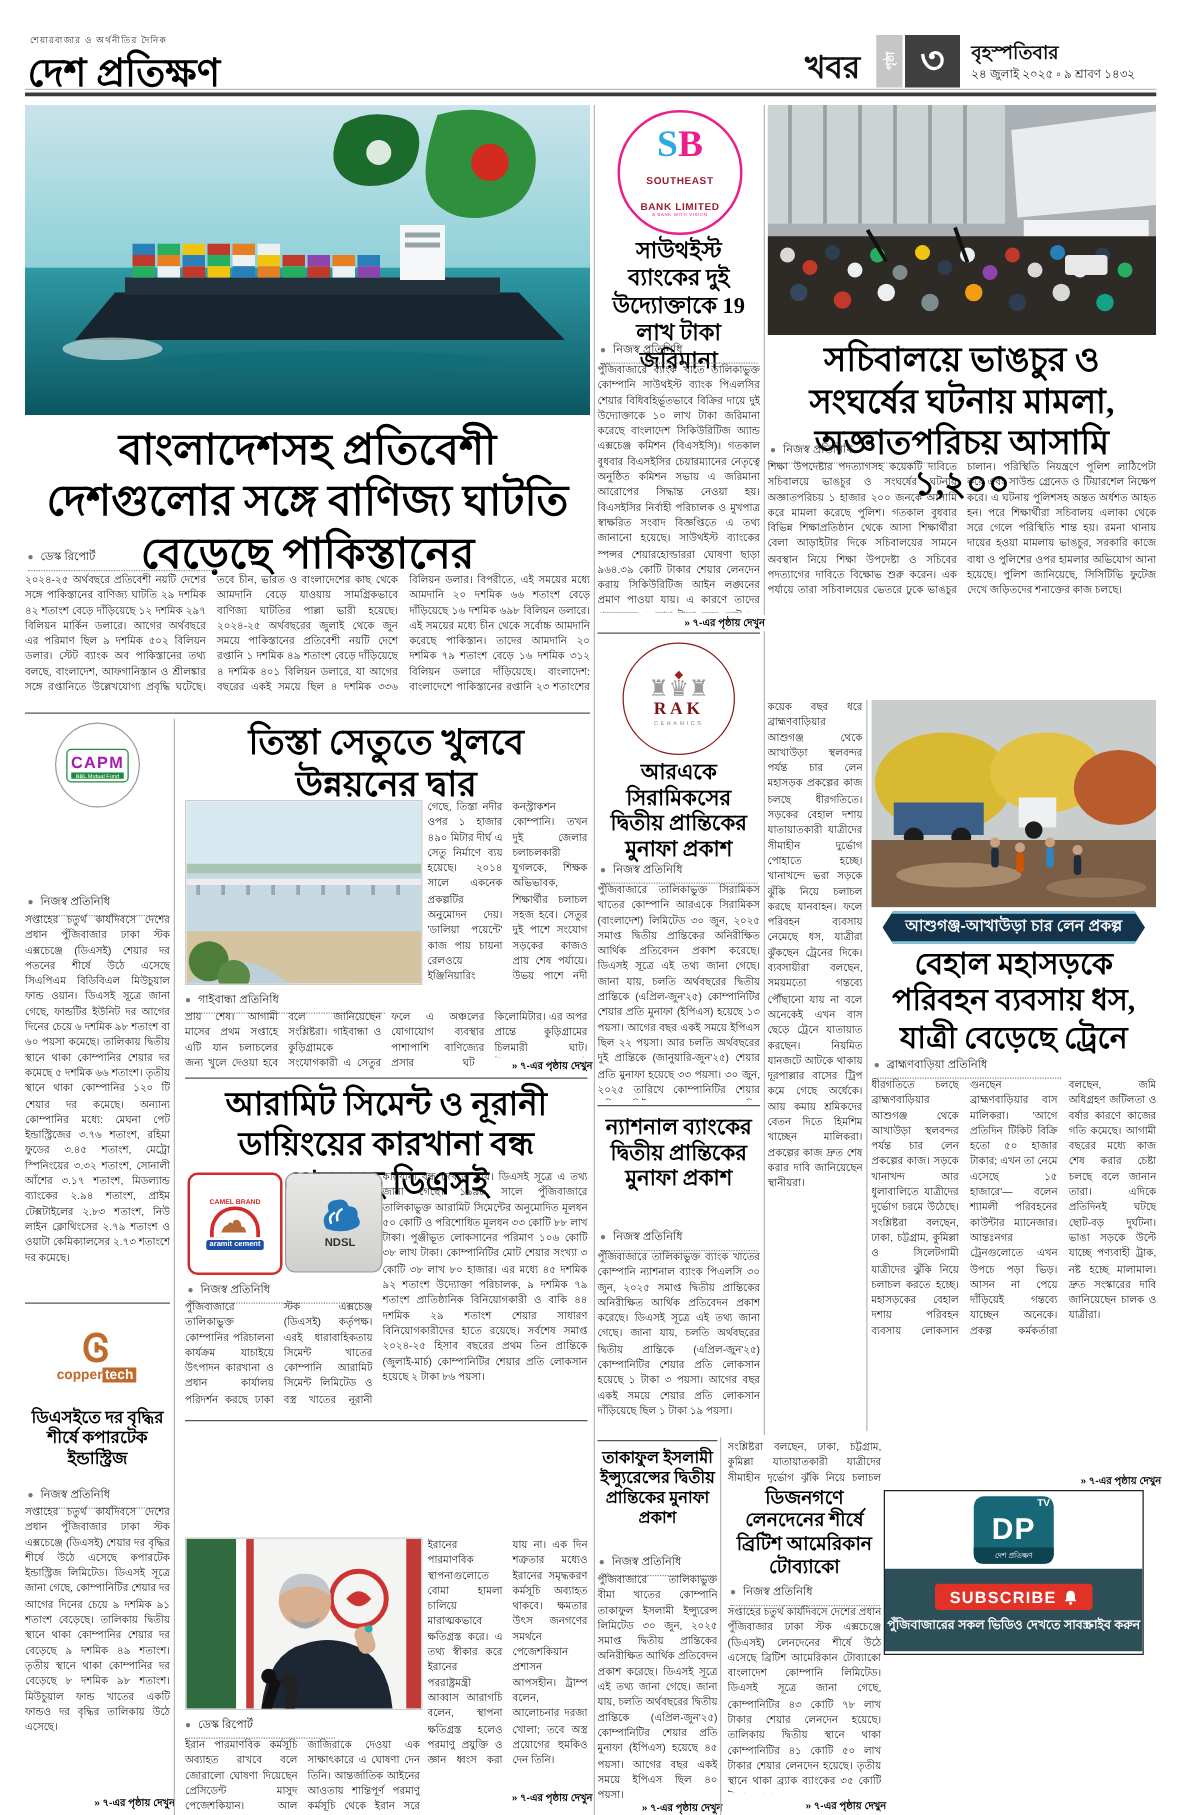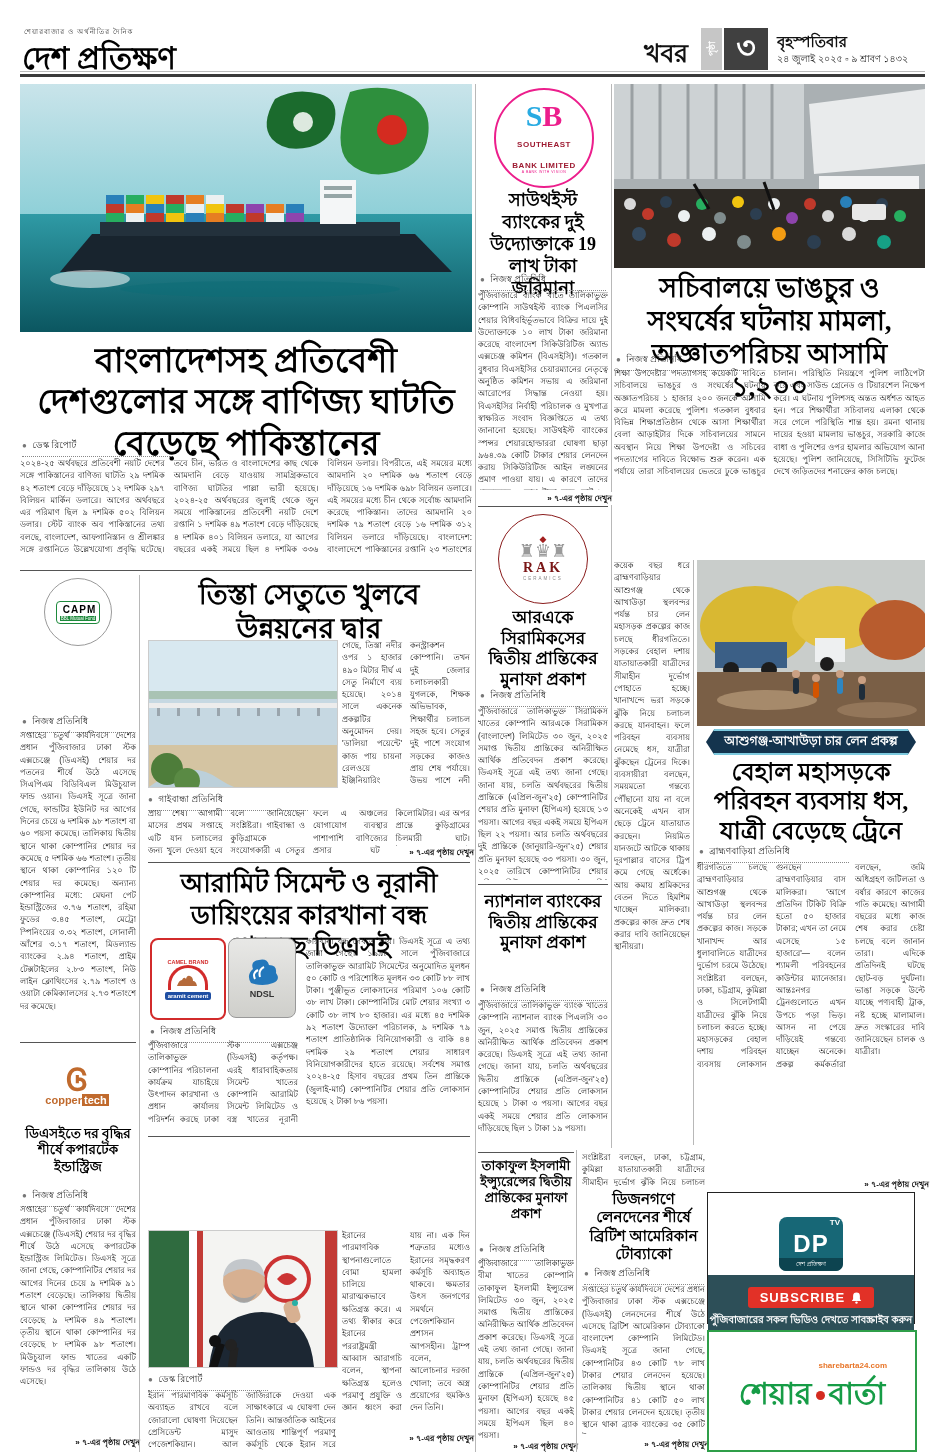--- a/index.html
+++ b/index.html
@@ -37,21 +37,21 @@
   .ship-photo{left:20px;top:84px;width:452px;height:248px;overflow:hidden;}
   .lead-hl{left:20px;top:340px;width:452px;font-size:34px;}
   .lead-byline{left:22px;top:438px;width:150px;}
   .lead-body{left:20px;top:458px;width:452px;height:108px;}
 
   
   .rail-div1{left:20px;top:570px;width:452px;}
   .capm-logo{left:44px;top:578px;width:66px;height:66px;border:1px solid #9a9a9a;border-radius:50%;
              display:flex;align-items:center;justify-content:center;}
   .capm-inner{border:1.5px solid #1e8a3c;border-radius:4px;padding:2px 3px;text-align:center;}
-  .capm-name{font-size:10px;font-weight:800;color:#000000;letter-spacing:1px;text-align:right;}
+  .capm-name{font-size:13px;font-weight:800;color:#a21caf;letter-spacing:1px;}
   .capm-sub{font-size:4.5px;background:#1e8a3c;color:#fff;margin-top:1px;padding:0 1px;}
   .capm-hl{left:20px;top:650px;width:116px;font-size:13.5px;}
   .capm-byline{left:22px;top:714px;width:112px;}
   .capm-body{left:20px;top:730px;width:116px;height:306px;}
   .rail-div2{left:20px;top:1042px;width:116px;}
   .copper-logo{left:42px;top:1050px;width:70px;height:70px;border-radius:50%;display:flex;flex-direction:column;
                align-items:center;justify-content:center;}
   .copper-g{font-size:30px;font-weight:800;color:#c06a2d;line-height:1;font-family:"Liberation Serif",serif;}
   .copper-word{font-size:11px;font-weight:800;color:#c06a2d;line-height:1;}
   .copper-word .t2{background:#c06a2d;color:#fff;padding:0 2px;}
@@ -72,21 +72,21 @@
   
   .aramit-div{left:148px;top:862px;width:322px;}
   .aramit-hl{left:148px;top:868px;width:322px;font-size:26px;}
   .camel-box{left:150px;top:938px;width:72px;height:78px;border:2px solid #d22b2b;border-radius:8px;background:#fff;
              display:flex;flex-direction:column;align-items:center;justify-content:center;overflow:hidden;}
   .camel-top{font-size:5.5px;font-weight:800;color:#d22b2b;}
   .camel-arch{width:34px;height:22px;border:3px solid #d22b2b;border-bottom:none;border-radius:20px 20px 0 0;position:relative;}
   .camel-svg{position:absolute;left:3px;top:4px;}
   .camel-bottom{font-size:6px;font-weight:700;color:#fff;background:#1f4fa3;padding:1px 3px;margin-top:2px;border-radius:2px;}
   .ndsl-box{left:228px;top:938px;width:66px;height:78px;border:1px solid #999;border-radius:8px;
-            background:linear-gradient(180deg,#e8e8e6,#cfcfcb);display:flex;flex-direction:column;align-items:center;justify-content:center;}
+            background:linear-gradient(180deg,#e8e8e6,#cfcfcb);display:flex;flex-direction:column;align-items:center;justify-content:center;padding-left:10px;}
   .ndsl-name{font-size:9px;font-weight:800;color:#333;margin-top:2px;}
   .aramit-byline{left:150px;top:1024px;width:144px;}
   .aramit-left{left:148px;top:1040px;width:150px;height:94px;}
   .aramit-right{left:306px;top:936px;width:164px;height:198px;}
 
   
   .iran-div{left:148px;top:1136px;width:322px;}
   .iran-hl{left:148px;top:1142px;width:322px;font-size:27px;}
   .iran-photo{left:148px;top:1230px;width:188px;height:136px;overflow:hidden;border:1px solid #ccc;}
   .iran-byline{left:148px;top:1372px;width:120px;}
@@ -146,21 +146,21 @@
   .kicker{left:706px;top:729px;width:210px;height:22px;background:#14344e;border-top:2px solid #7cc9de;border-bottom:2px solid #7cc9de;
           clip-path:polygon(4% 0,96% 0,100% 50%,96% 100%,4% 100%,0 50%);
           display:flex;align-items:center;justify-content:center;font-size:12.5px;font-weight:800;color:#fff;}
   .behal-hl{left:697px;top:758px;width:228px;font-size:24px;}
   .behal-byline{left:699px;top:844px;width:150px;}
   .behal-body{left:697px;top:862px;width:228px;height:326px;}
   .behal-jump{left:835px;top:1178px;width:90px;}
 
   
   .dp-box{left:707px;top:1192px;width:206px;height:130px;border:1px solid #222;background:#fff;}
-  .dp-top{height:62px;display:flex;align-items:center;justify-content:center;margin-top:20px;}
+  .dp-top{height:62px;display:flex;align-items:center;justify-content:center;}
   .dp-logo{width:64px;height:54px;background:#176776;border-radius:8px;position:relative;
            display:flex;flex-direction:column;align-items:center;justify-content:center;}
   .dp-letters{font-size:24px;font-weight:800;color:#fff;line-height:1;letter-spacing:1px;}
   .dp-tv{position:absolute;right:3px;top:1px;font-size:8px;font-weight:800;color:#fff;}
   .dp-name{font-size:6px;color:#fff;background:#0d4450;width:100%;text-align:center;border-radius:0 0 7px 7px;
            position:absolute;bottom:0;padding:1px 0;}
   .dp-bottom{height:66px;background:#2d4f58;display:flex;flex-direction:column;align-items:center;justify-content:center;gap:4px;}
   .sub-btn{background:#e23127;color:#fff;font-size:13px;font-weight:800;letter-spacing:1px;border:none;
            border-radius:3px;padding:3px 12px;display:flex;align-items:center;gap:6px;cursor:pointer;}
   .dp-cap{color:#fff;font-size:10px;font-weight:700;}
@@ -544,22 +544,14 @@
         <span>SUBSCRIBE</span>
         <svg width="11" height="12" viewBox="0 0 11 12">
           <path d="M5.5,0.5 a3.4,3.4 0 0 1 3.4,3.4 v3 l1.3,2 h-9.4 l1.3,-2 v-3 a3.4,3.4 0 0 1 3.4,-3.4z" fill="#fff"></path>
           <circle cx="5.5" cy="10.6" r="1.2" fill="#fff"></circle>
         </svg>
       </button>
       <div class="dp-cap">পুঁজিবাজারের সকল ভিডিও দেখতে সাবস্ক্রাইব করুন</div>
     </div>
   </div>
 
-  <div class="abs sb-box">
-    <div class="sb-url">sharebarta24.com</div>
-    <div class="sb-name">
-      <span>শেয়ার</span>
-      <span class="sb-dot"></span>
-      <span>বার্তা</span>
-    </div>
-  </div>
 
 </div>
 
 </body></html>

